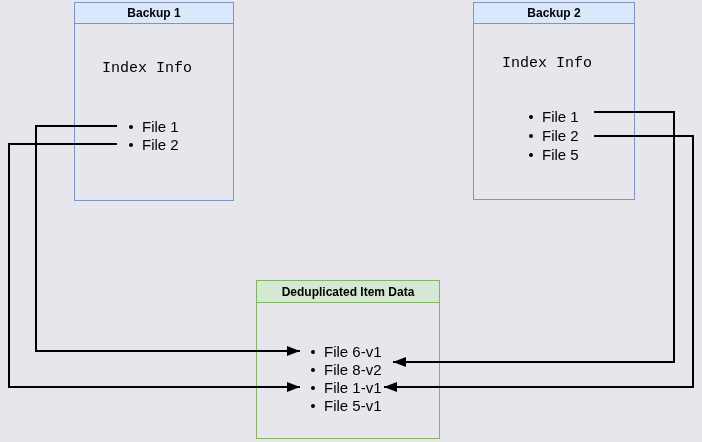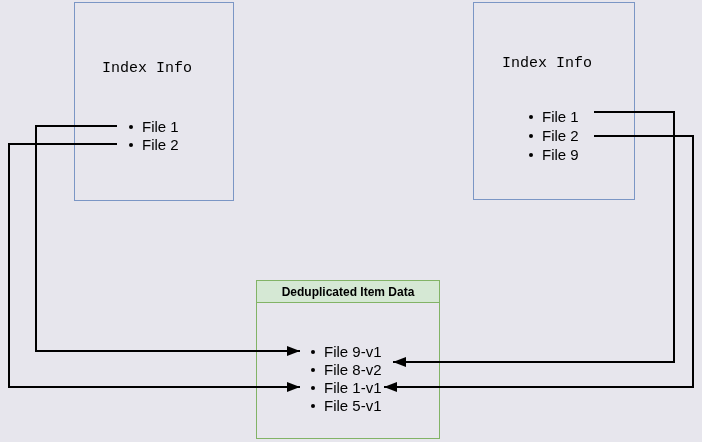--- a/index.html
+++ b/index.html
@@ -90,40 +90,42 @@
     stroke: var(--connector, #000);
     stroke-width: 2;
   }
 </style>
 </head>
 <body>
 
 <div class="canvas">
 
   <div class="box blue" id="box-backup1" style="left:74px;top:2px;width:160px;height:199px;">
+    <div class="box-header">Backup 1</div>
     <div class="index-label">Index Info</div>
     <ul class="file-list">
       <li>File 1</li>
       <li>File 2</li>
     </ul>
   </div>
 
   <div class="box blue" id="box-backup2" style="left:473px;top:2px;width:162px;height:198px;">
+    <div class="box-header">Backup 2</div>
     <div class="index-label">Index Info</div>
     <ul class="file-list">
       <li>File 1</li>
       <li>File 2</li>
-      <li>File 9</li>
+      <li>File 5</li>
     </ul>
   </div>
 
   <div class="box green" id="box-dedup" style="left:256px;top:280px;width:184px;height:159px;">
     <div class="box-header">Deduplicated Item Data</div>
     <ul class="file-list">
-      <li>File 9-v1</li>
+      <li>File 6-v1</li>
       <li>File 8-v2</li>
       <li>File 1-v1</li>
       <li>File 5-v1</li>
     </ul>
   </div>
 
   <svg id="wires" viewBox="0 0 702 442" xmlns="http://www.w3.org/2000/svg">
     <defs>
       <marker id="arrowhead" markerUnits="userSpaceOnUse" markerWidth="14" markerHeight="12" refX="13" refY="5" orient="auto">
         <path d="M0,0 L13,5 L0,10 Z" style="fill: var(--connector, #000);"></path>

